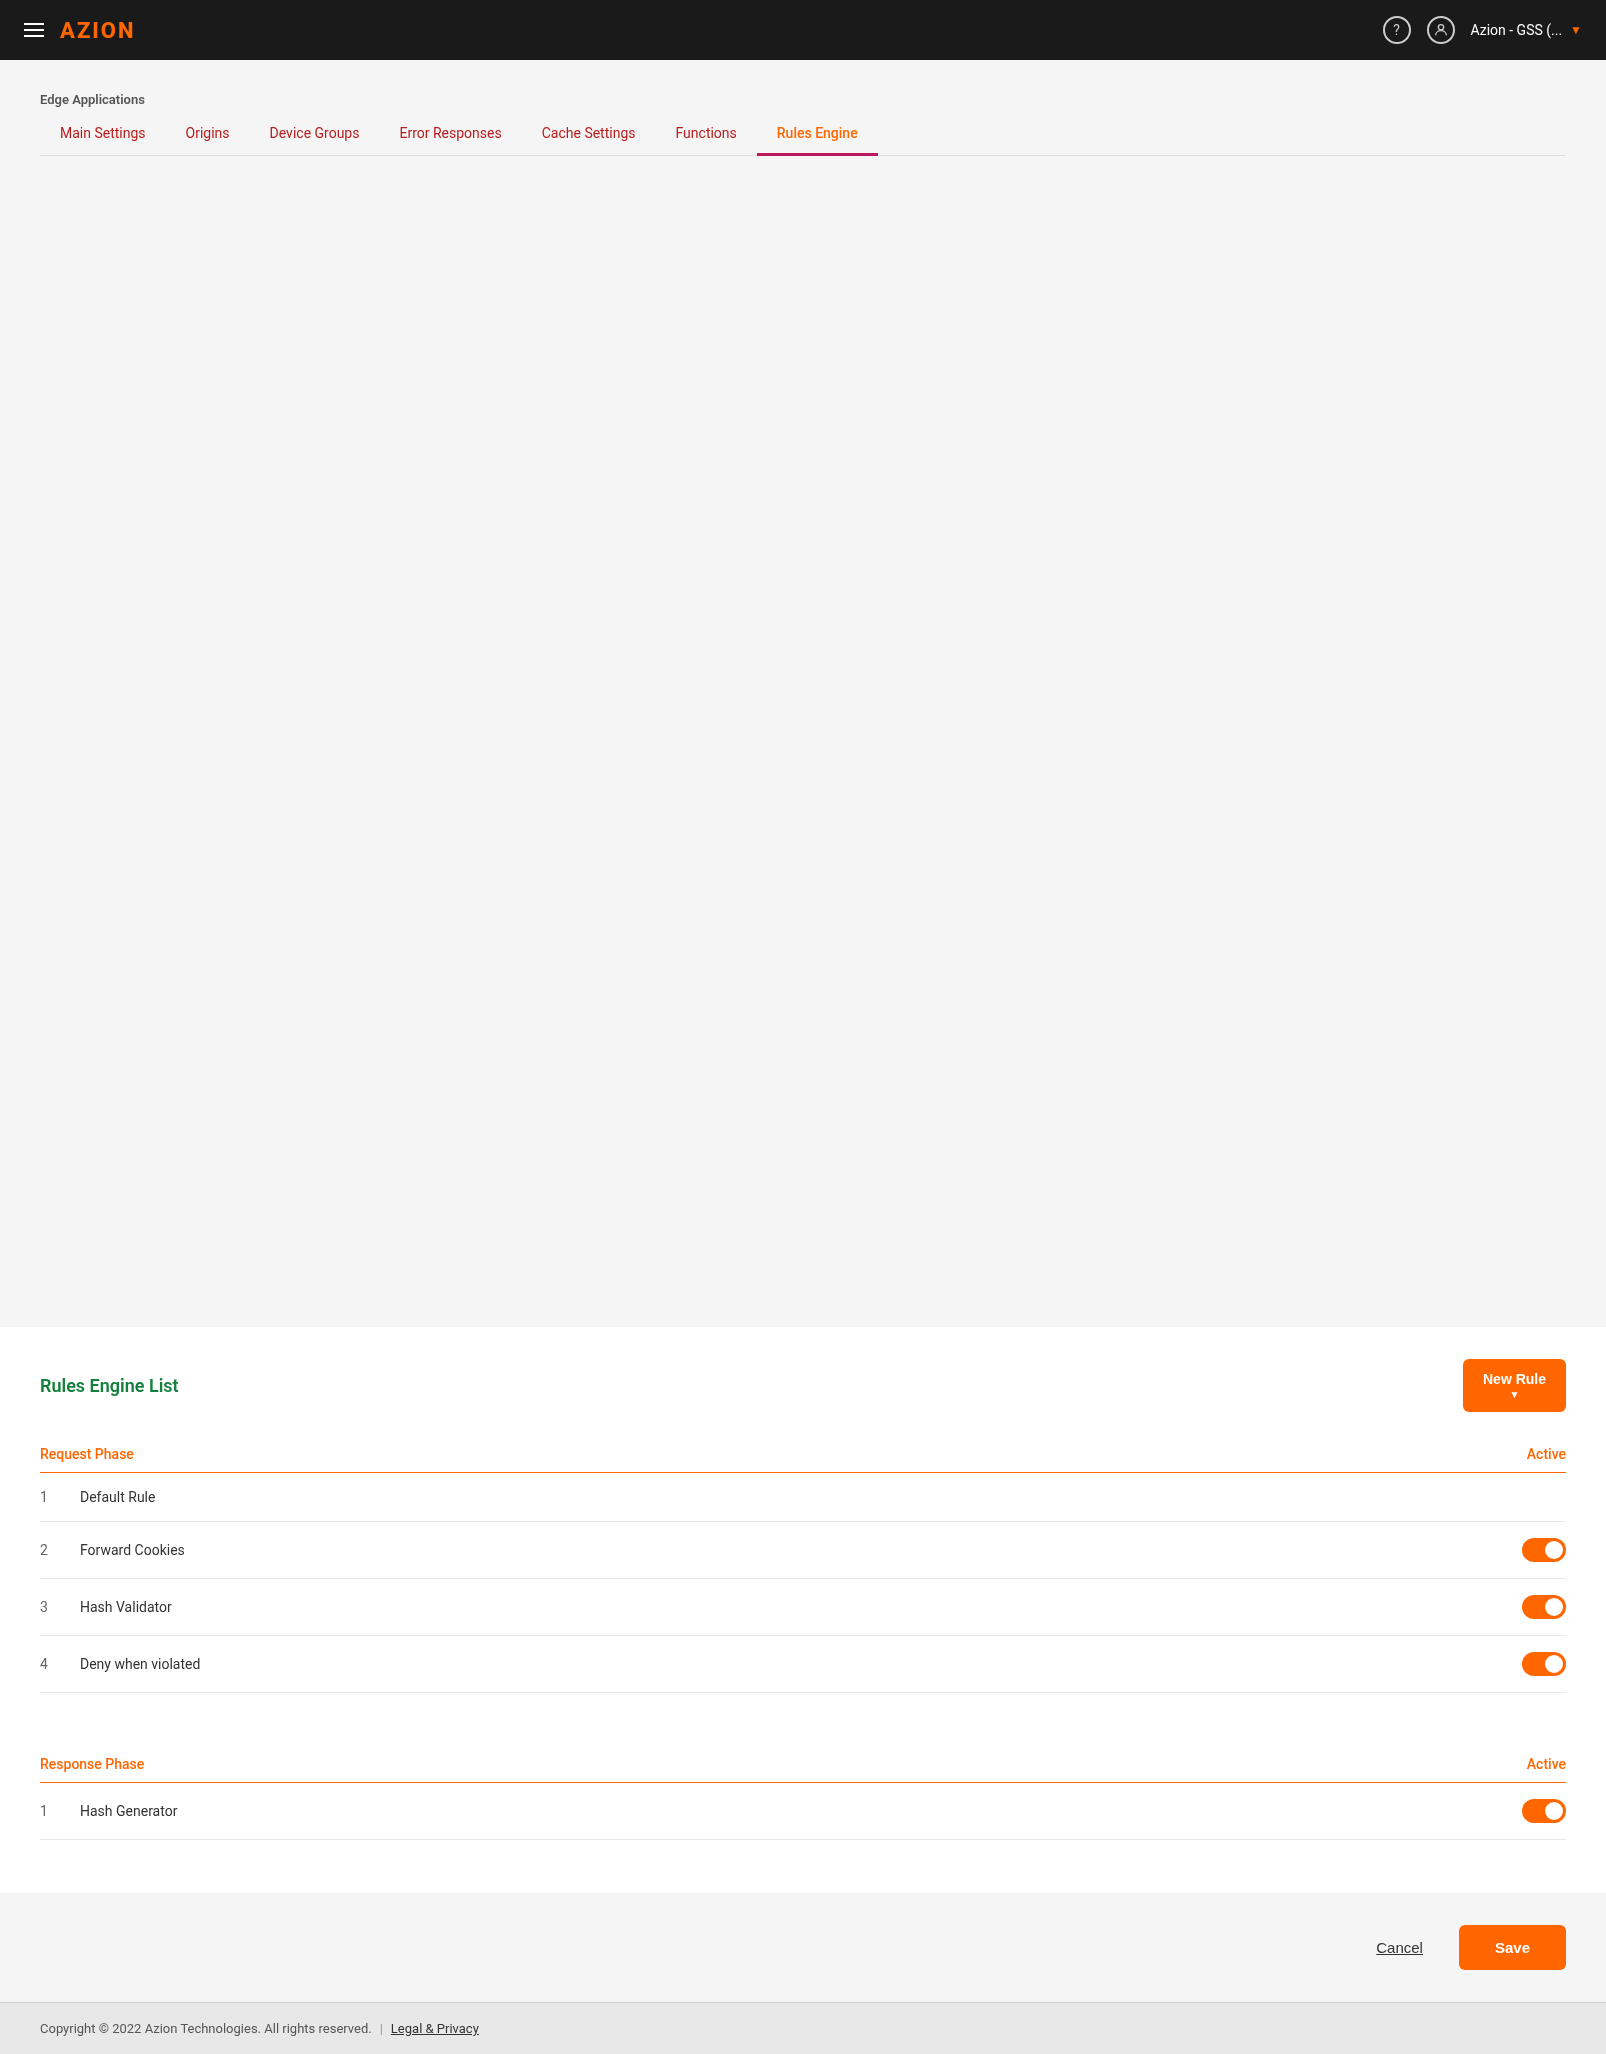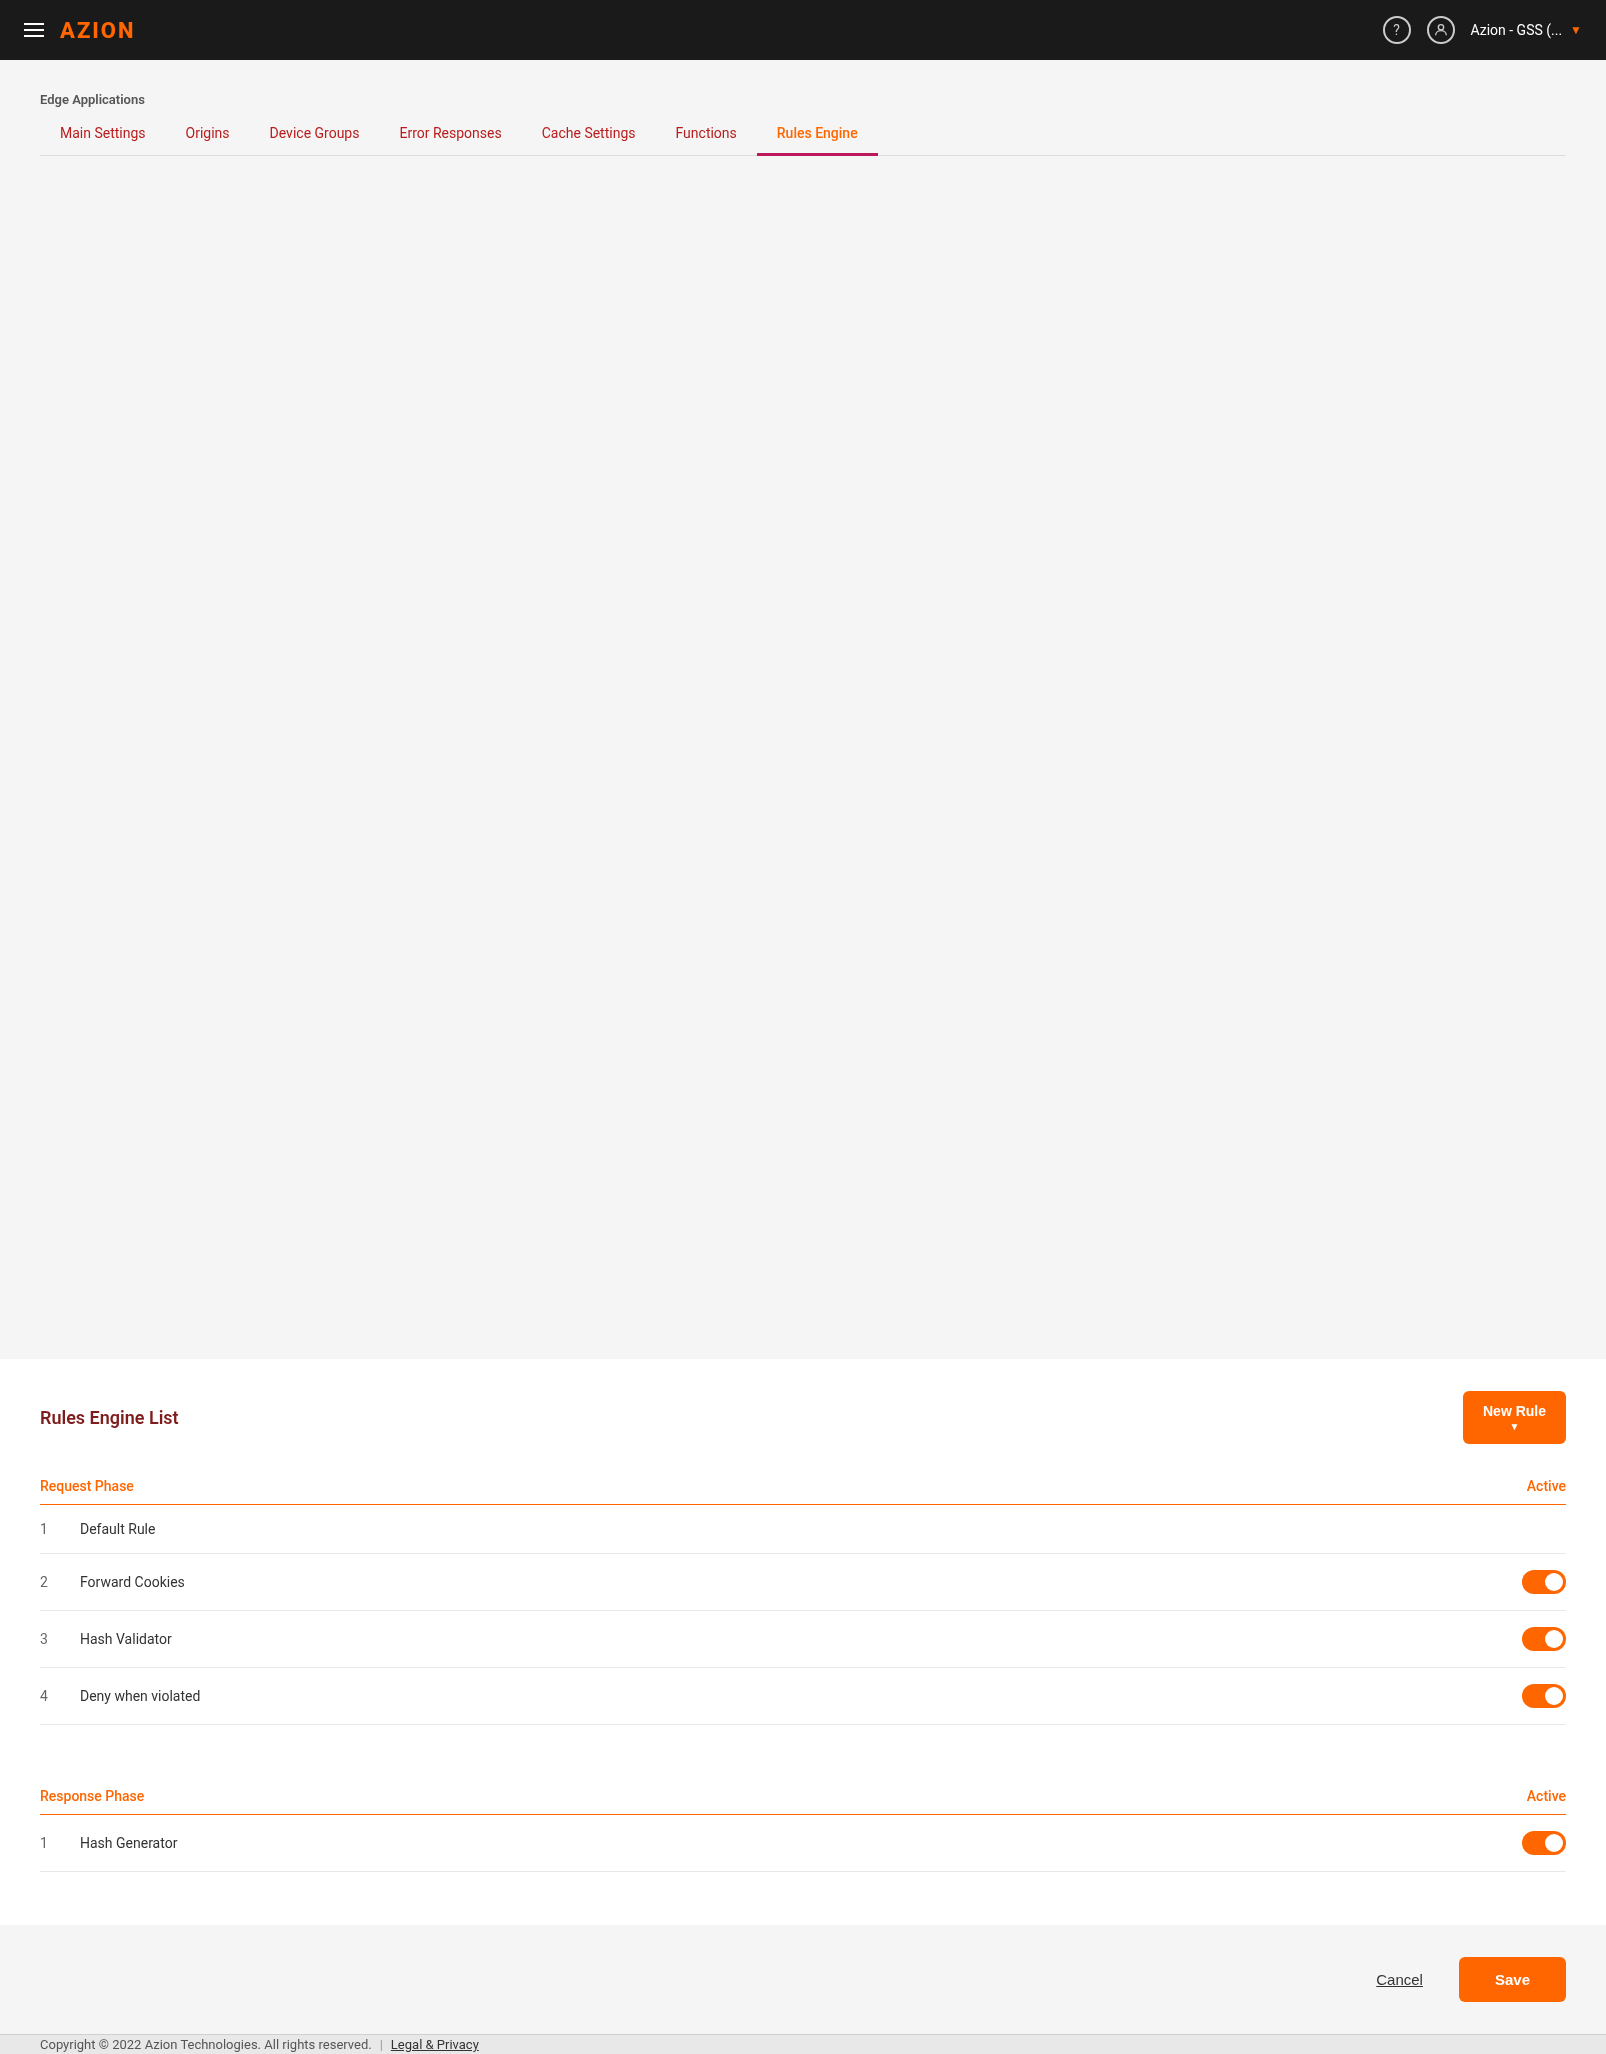--- a/index.html
+++ b/index.html
@@ -48,21 +48,21 @@
     .tab.active { color: #f60; border-bottom: 3px solid #be185d; font-weight: 500; }
 
     
     .content-area { background: #fff; padding: 32px 40px; margin-top: 0; }
 
     
     .list-header {
       display: flex; align-items: center; justify-content: space-between;
       margin-bottom: 24px;
     }
-    .list-title { font-size: 18px; color: #7f1d1d; font-weight: 600; }
+    .list-title { font-size: 18px; color: #15803d; font-weight: 600; }
 
     
     .new-rule-btn {
       background: #f60; color: #fff; border: none; border-radius: 6px;
       padding: 12px 20px; font-size: 14px; font-weight: 600; cursor: pointer;
       display: flex; flex-direction: column; align-items: center; gap: 2px;
     }
     .new-rule-btn .btn-arrow { font-size: 10px; }
 
     
@@ -113,21 +113,21 @@
       background: none; border: none; color: #333; font-size: 15px;
       text-decoration: underline; cursor: pointer; padding: 12px 20px;
     }
     .save-btn {
       background: #f60; color: #fff; border: none; border-radius: 6px;
       padding: 14px 36px; font-size: 15px; font-weight: 600; cursor: pointer;
     }
 
     
     .footer {
-      background: #e8e8e8; padding: 2px 40px;
+      background: #e8e8e8; padding: 18px 40px;
       display: flex; align-items: center; gap: 8px;
       font-size: 13px; color: #555; border-top: 1px solid #d0d0d0;
     }
     .footer-link { color: #333; text-decoration: underline; cursor: pointer; }
     .footer-sep { color: #999; }
   </style>
 </head>
 <body>
 
 <nav class="navbar">

